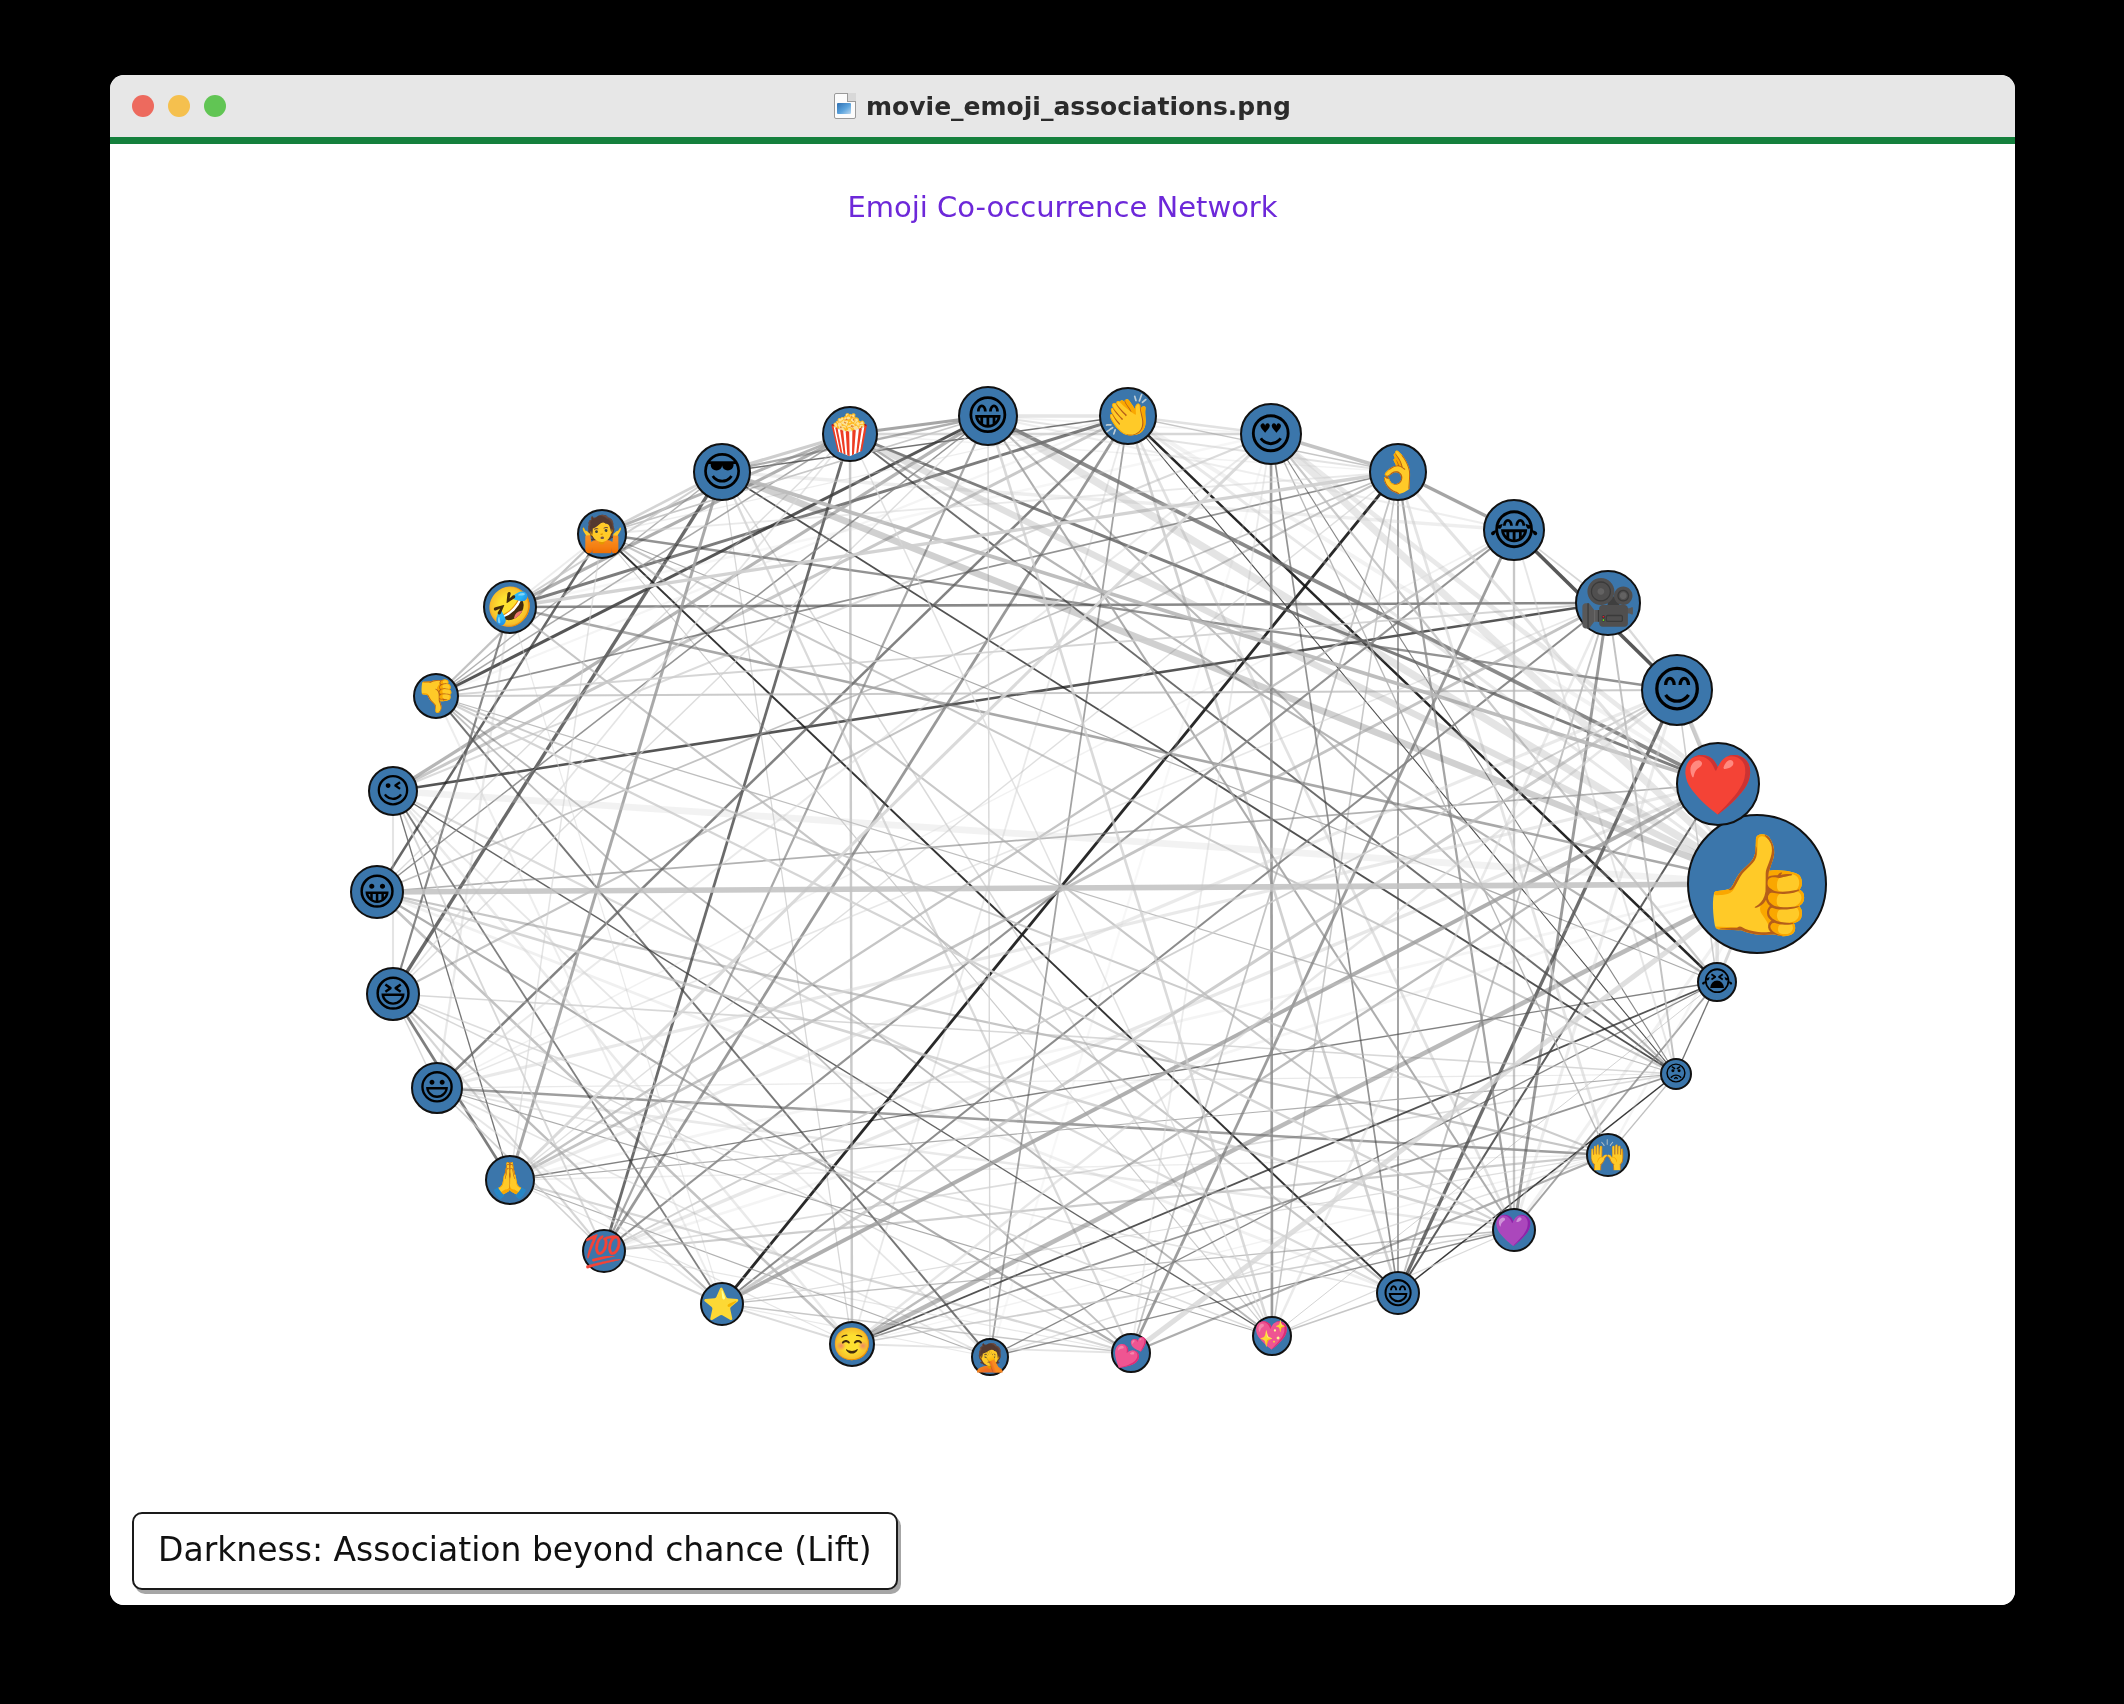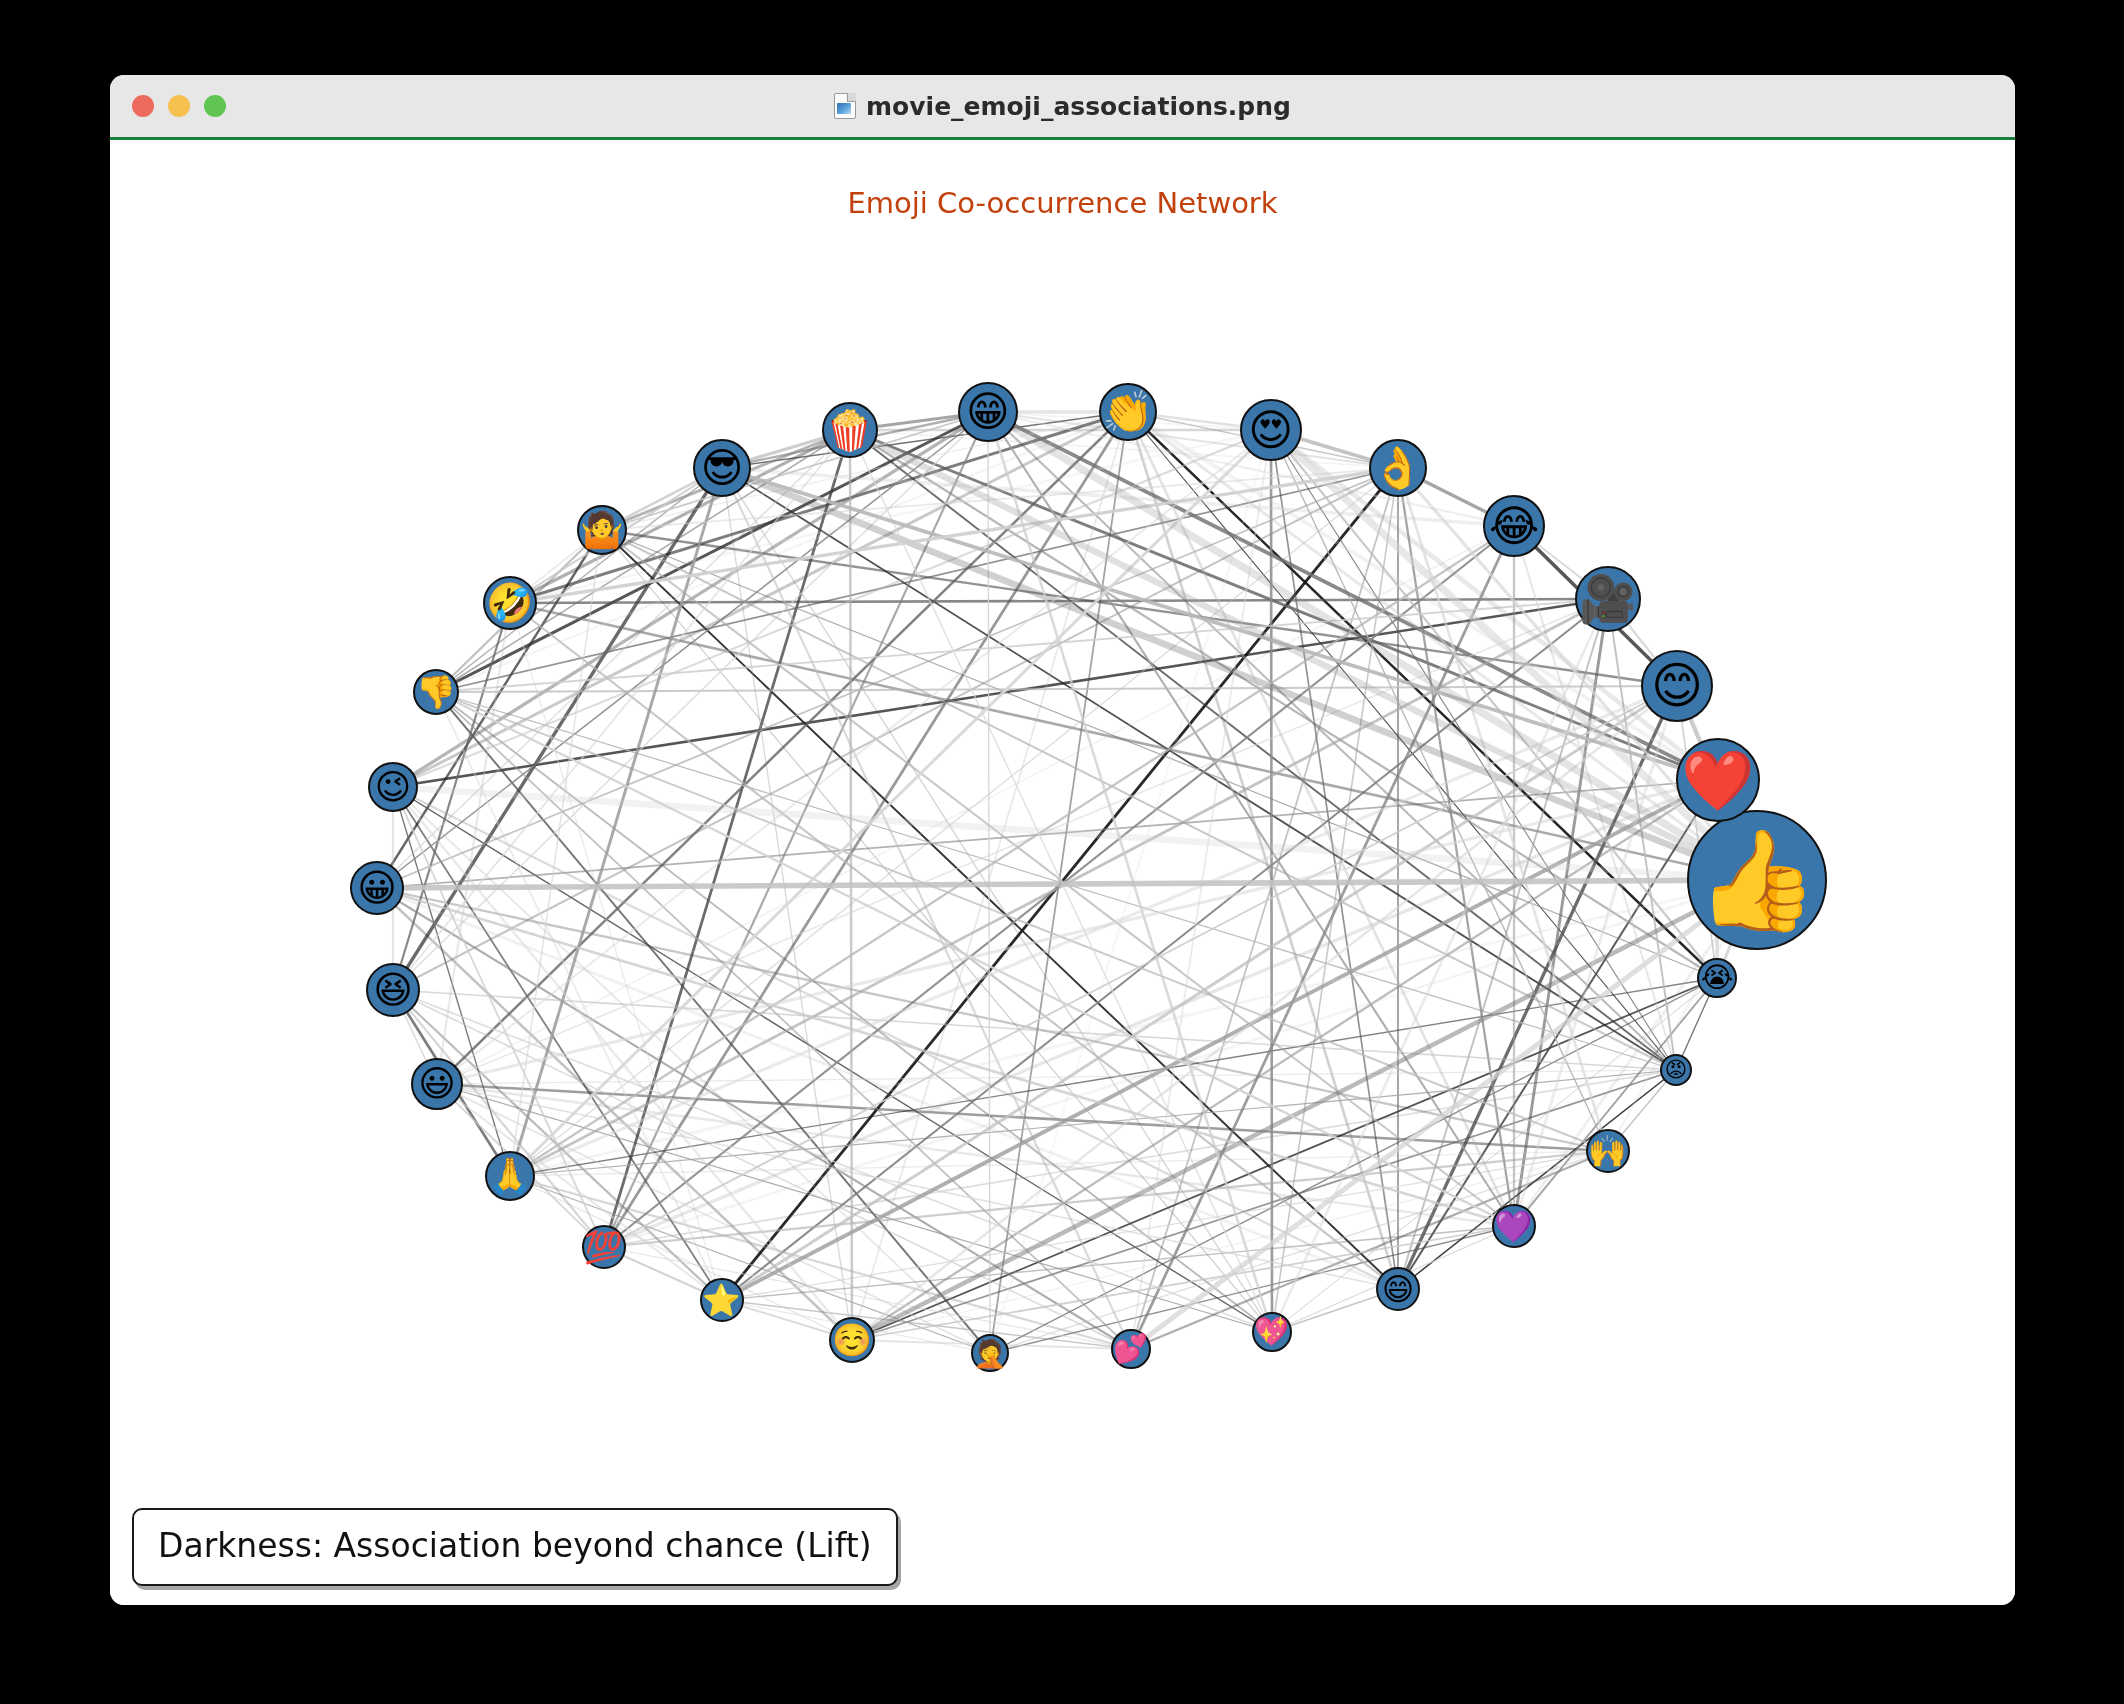--- a/index.html
+++ b/index.html
@@ -23,21 +23,21 @@
     height: 1530px;
     background: #ffffff;
     border-radius: 14px;
     box-shadow: 0 10px 40px rgba(0,0,0,0.55);
     overflow: hidden;
   }
   #titlebar {
     position: relative;
     height: 62px;
     background: #e7e7e7;
-    border-bottom: 3px solid #15803d;
+    border-bottom: 7px solid #15803d;
     border-top-left-radius: 14px;
     border-top-right-radius: 14px;
     display: flex;
     align-items: center;
     justify-content: center;
   }
   #traffic {
     position: absolute;
     left: 22px;
     top: 0;
@@ -103,21 +103,21 @@
     height: 1468px;
     background: #ffffff;
   }
   #chart-title {
     position: absolute;
     top: 46px;
     left: 0;
     width: 100%;
     text-align: center;
     font-size: 29px;
-    color: #c2410c;
+    color: #6d28d9;
     font-family: "DejaVu Sans", "Liberation Sans", sans-serif;
   }
   #graph-svg {
     position: absolute;
     left: 0;
     top: 0;
     width: 1905px;
     height: 1468px;
   }
 

